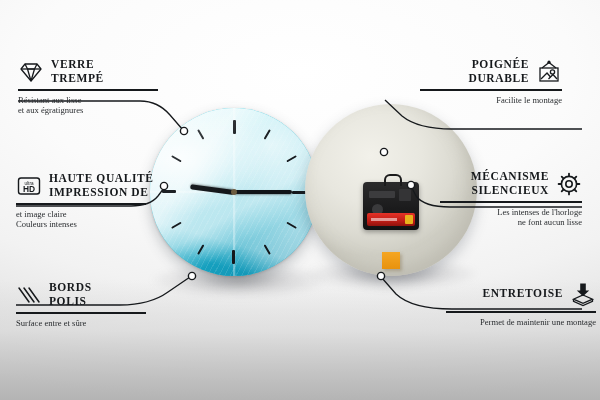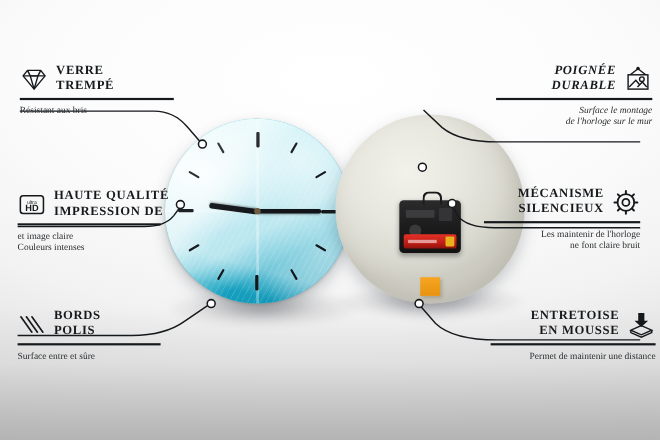--- a/index.html
+++ b/index.html
@@ -131,21 +131,21 @@
   .callout.right .sub{text-align:right;}
   .ico{width:26px;height:26px;flex:0 0 26px;display:block;}
   .ico svg{display:block;width:26px;height:26px;}
 
   #c-verre{left:18px;top:58px;width:140px;}
   #c-verre .rule{width:140px;}
   #c-impression{left:16px;top:172px;width:130px;}
   #c-impression .rule{width:130px;}
   #c-bords{left:16px;top:281px;width:130px;}
   #c-bords .rule{width:130px;}
-  #c-poignee{left:451px;top:58px;width:142px;font-style:italic;}
+  #c-poignee{left:420px;top:58px;width:142px;}
   #c-poignee .rule{width:142px;margin-left:auto;}
   #c-mecanisme{left:440px;top:170px;width:142px;}
   #c-mecanisme .rule{width:142px;margin-left:auto;}
   #c-entretoise{left:446px;top:281px;width:150px;}
   #c-entretoise .rule{width:150px;margin-left:auto;}
 </style>
 </head>
 <body>
 
 <div id="stage">
@@ -247,21 +247,22 @@
               <path d="M9.5,10 L16.5,10"></path>
         </g>
           </svg>
       </span>
       <span>
         <div class="ttl">VERRE</div>
         <div class="ttl">TREMPÉ</div>
       </span>
     </div>
     <div class="rule"></div>
-    <div class="sub">Résistant aux bris</div>
+    <div class="sub">Résistant aux lisse</div>
+    <div class="sub">et aux égratignures</div>
   </div>
 
   <div class="callout left" id="c-impression">
     <div class="head">
       <span class="ico">
         <svg viewBox="0 0 26 26">
           <rect x="2.5" y="5" width="21" height="16" rx="2.5" fill="none" stroke="#16191c" stroke-width="1.4"></rect>
           <text x="13" y="12" font-family="Liberation Sans, sans-serif" font-size="4.6" text-anchor="middle" fill="#16191c">ultra</text>
           <text x="13" y="19" font-family="Liberation Sans, sans-serif" font-size="8.4" font-weight="bold" text-anchor="middle" fill="#16191c">HD</text>
         </svg>
@@ -310,22 +311,21 @@
               <path d="M13,3.5 L20,9"></path>
             <path d="M5,20 L11,14 L14.5,18"></path>
               <path d="M12.5,20 L17,15.5 L21,20"></path>
             <circle cx="16.5" cy="13" r="2.1"></circle>
           </g>
           <circle cx="13" cy="3.2" r="1.6" fill="#16191c"></circle>
         </svg>
       </span>
     </div>
     <div class="rule"></div>
-    <div class="sub">Surface le montage</div>
-    <div class="sub">de l'horloge sur le mur</div>
+    <div class="sub">Facilite le montage</div>
   </div>
 
   <div class="callout right" id="c-mecanisme">
     <div class="head">
       <span>
         <div class="ttl">MÉCANISME</div>
         <div class="ttl">SILENCIEUX</div>
       </span>
       <span class="ico">
         <svg viewBox="0 0 26 26">
@@ -340,34 +340,33 @@
               <path d="M20.8,13 L23.4,13"></path>
             <path d="M5.7,5.7 L7.5,7.5"></path>
               <path d="M18.5,18.5 L20.3,20.3"></path>
             <path d="M20.3,5.7 L18.5,7.5"></path>
               <path d="M7.5,18.5 L5.7,20.3"></path>
           </g>
         </svg>
       </span>
     </div>
     <div class="rule"></div>
-    <div class="sub">Les maintenir de l'horloge</div>
-    <div class="sub">ne font claire bruit</div>
+    <div class="sub">Les intenses de l'horloge</div>
+    <div class="sub">ne font aucun lisse</div>
   </div>
 
   <div class="callout right" id="c-entretoise">
     <div class="head">
       <span>
         <div class="ttl">ENTRETOISE</div>
-        <div class="ttl">EN MOUSSE</div>
       </span>
       <span class="ico">
         <svg viewBox="0 0 26 26">
           <path d="M10.2,2.5 L15.8,2.5 L15.8,9.5 L19.2,9.5 L13,15.2 L6.8,9.5 L10.2,9.5 Z" fill="#16191c"></path>
           <path d="M13,14 L22.5,18.2 L13,22.4 L3.5,18.2 Z" fill="none" stroke="#16191c" stroke-width="1.3"></path>
           <path d="M3.5,18.2 L3.5,20.4 L13,24.6 L22.5,20.4 L22.5,18.2" fill="none" stroke="#16191c" stroke-width="1.3"></path>
         </svg>
       </span>
     </div>
     <div class="rule"></div>
-    <div class="sub">Permet de maintenir une distance</div>
+    <div class="sub">Permet de maintenir une montage</div>
   </div>
 </div>
 
 </body></html>

